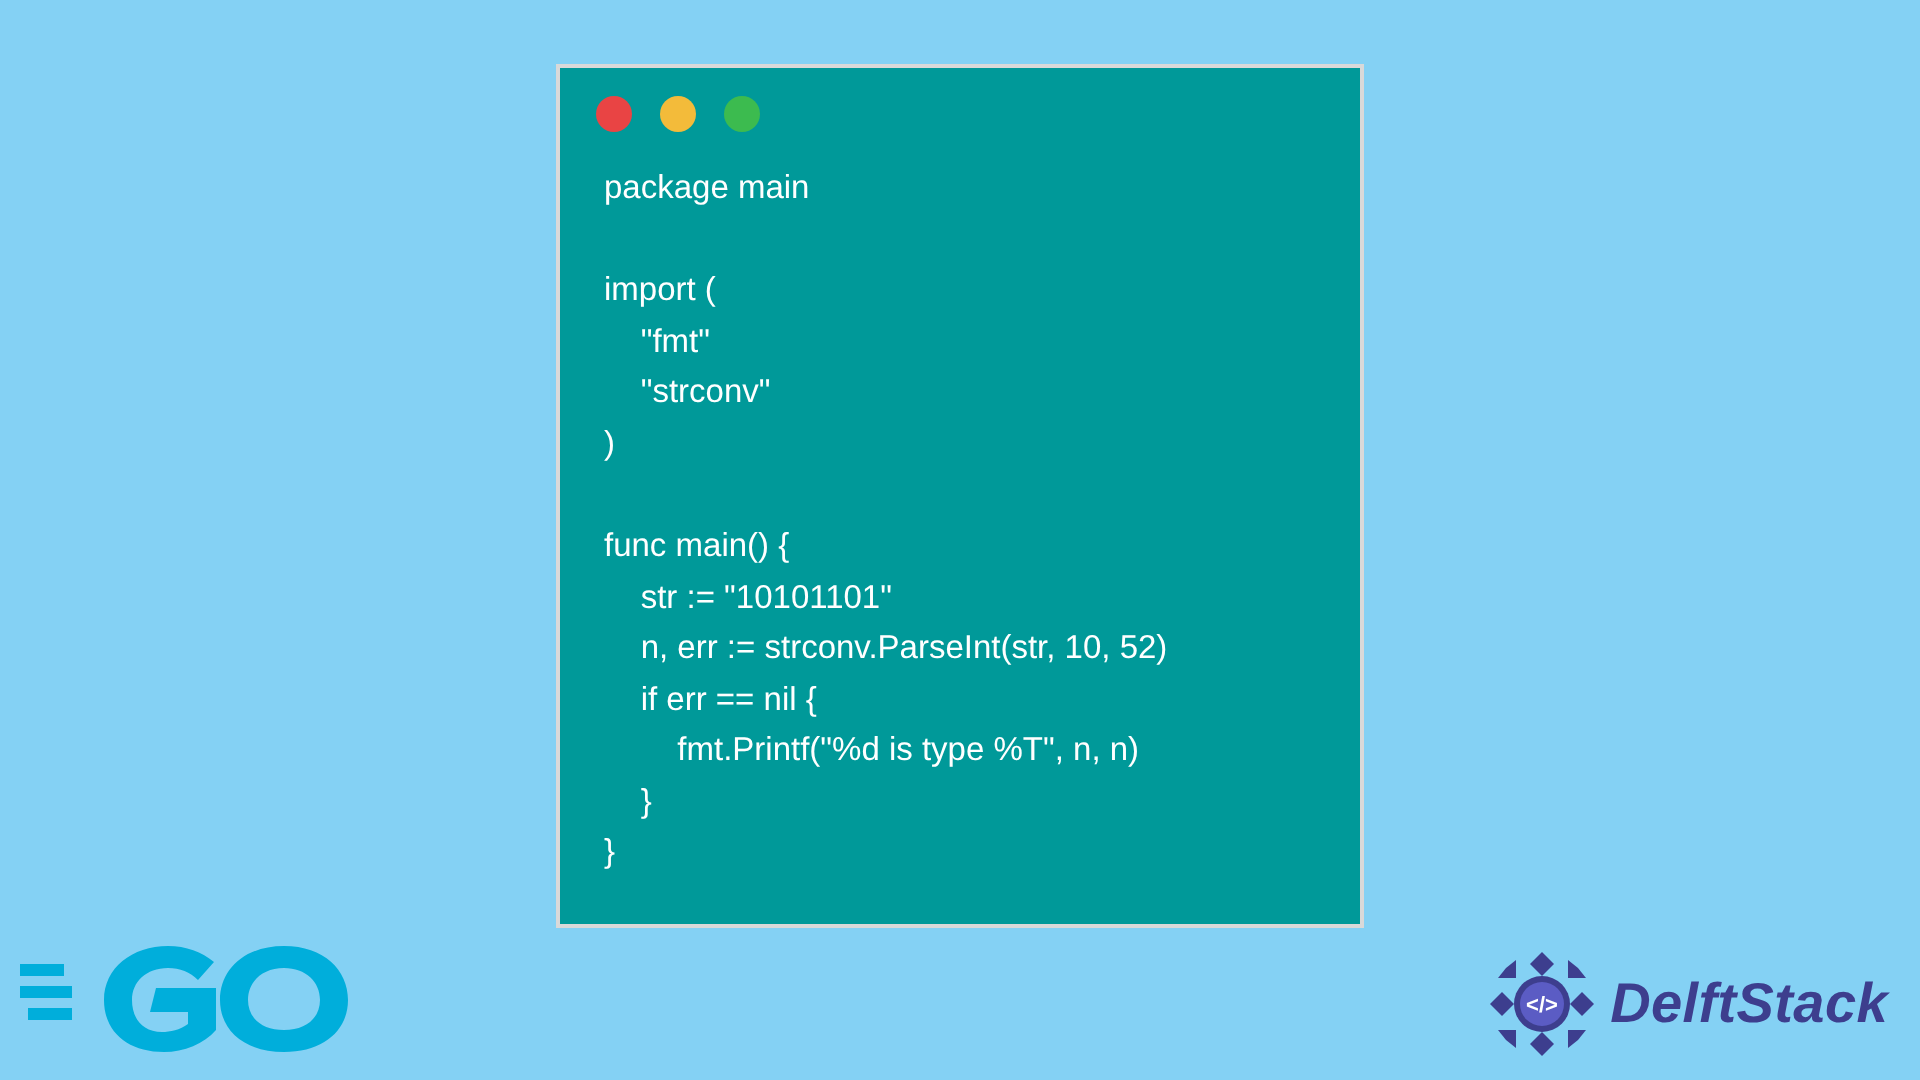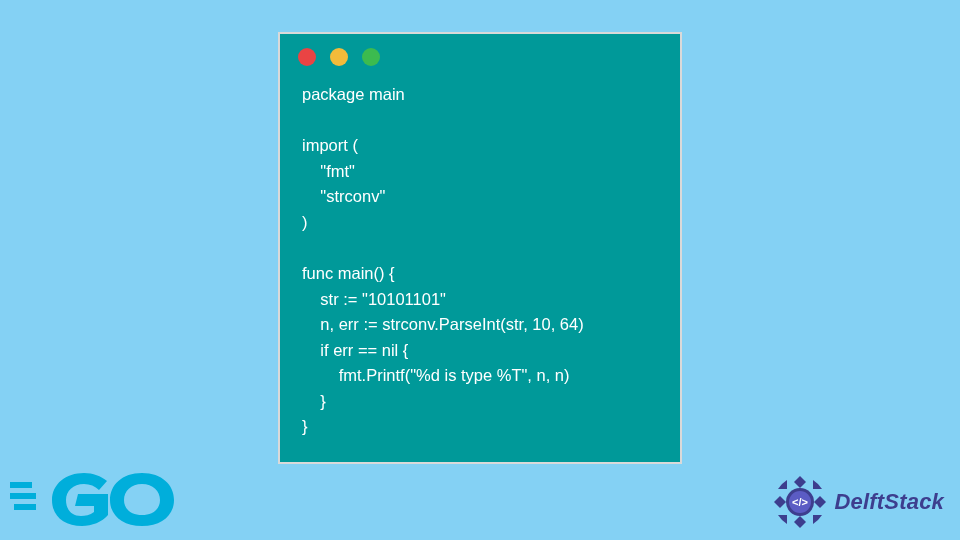--- a/index.html
+++ b/index.html
@@ -51,21 +51,21 @@
   .delft-logo {
     position: absolute;
     right: 16px;
     bottom: 10px;
     display: flex;
     align-items: center;
     gap: 6px;
   }
   .delft-logo svg { display: block; }
   .delft-text {
-    font-size: 22px;
+    font-size: 28px;
     font-weight: 600;
     color: #3d3e8e;
     font-style: italic;
     letter-spacing: 0.2px;
   }
 </style>
 </head>
 <body>
 
 <div class="code-window">
@@ -76,21 +76,21 @@
   </div>
   <div class="code-body" id="code-body">package main
 
 import (
     "fmt"
     "strconv"
 )
 
 func main() {
     str := "10101101"
-    n, err := strconv.ParseInt(str, 10, 64)
+    n, err := strconv.ParseInt(str, 10, 52)
     if err == nil {
         fmt.Printf("%d is type %T", n, n)
     }
 }</div>
 </div>
 
 <div class="go-logo">
   <svg viewBox="0 0 170 70" width="170" height="70">
     <g fill="#00aedb">
       <rect x="0" y="22" width="22" height="6"></rect>

